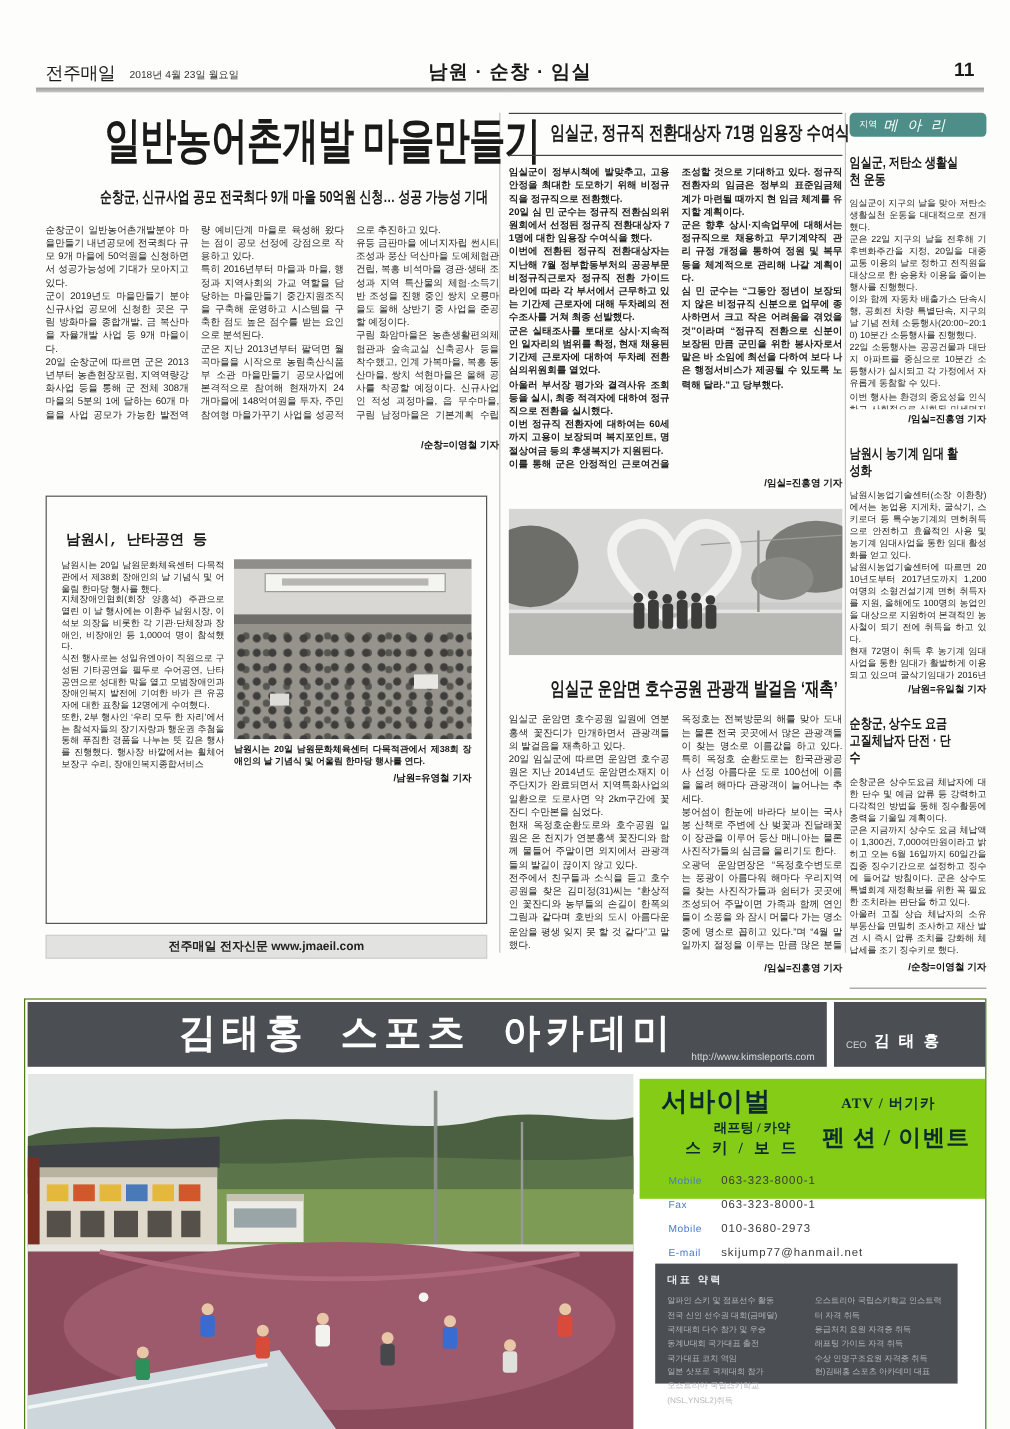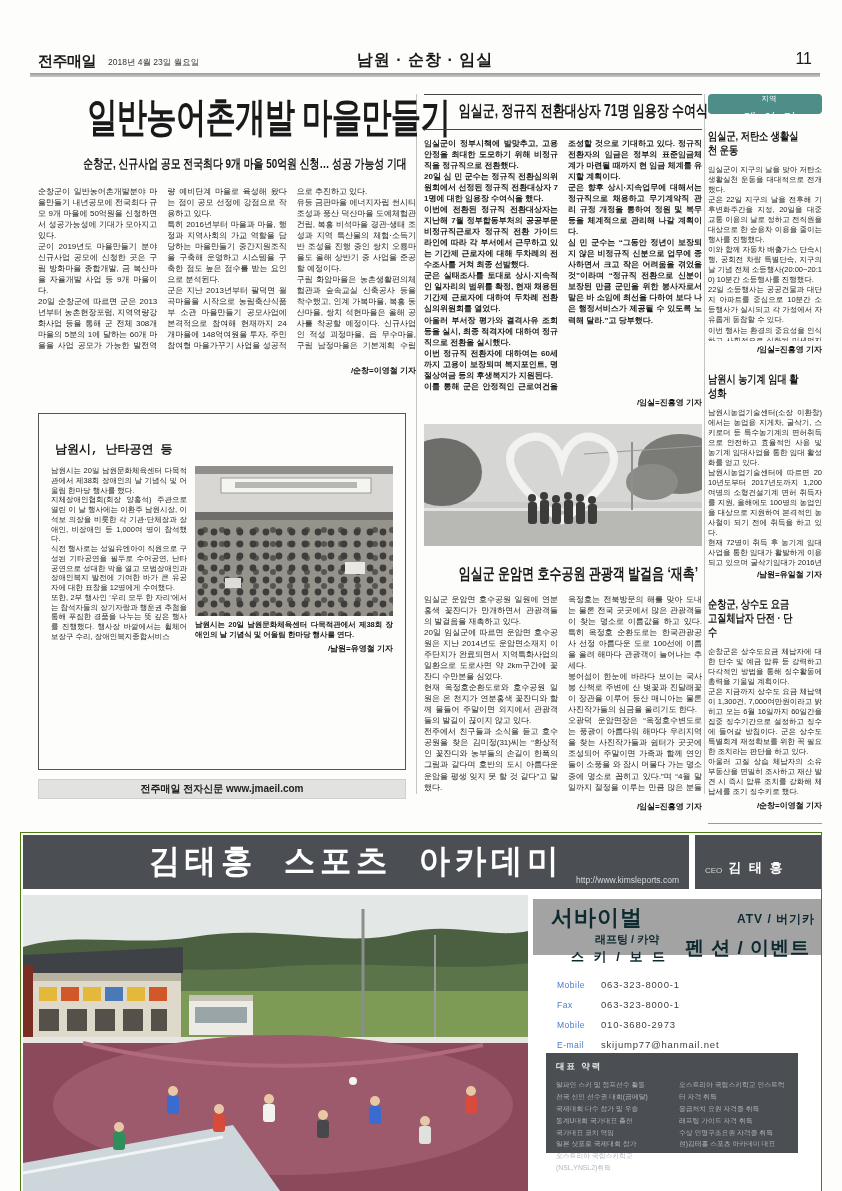--- a/index.html
+++ b/index.html
@@ -1,24 +1,24 @@
 <!DOCTYPE html>
 <html><head>
 <meta charset="utf-8">
 <style>
   * { margin:0; padding:0; box-sizing:border-box; }
   body { background:#e9e9e9; font-family:"Liberation Sans", sans-serif; }
   .page { position:relative; width:842px; height:1191px; margin:0 auto; background:#fdfdfc; color:#1a1a1a; overflow:hidden; }
 
   
   .hdr { position:absolute; left:38px; right:30px; top:50px; height:22px; }
-  .hdr .masthead { position:absolute; left:0; top:2px; font-size:15px; font-weight:700; letter-spacing:-.5px; }
+  .hdr .masthead { position:absolute; left:0; top:2px; font-size:15px; font-weight:400; letter-spacing:-.5px; }
   .hdr .pdate { position:absolute; left:70px; top:7px; font-size:8.5px; color:#333; }
   .hdr .psection { position:absolute; left:0; right:0; text-align:center; top:0; font-size:16px; font-weight:900; letter-spacing:1px; }
-  .hdr .pnum { position:absolute; right:0; top:0; font-size:16px; font-weight:400; }
+  .hdr .pnum { position:absolute; right:0; top:0; font-size:16px; font-weight:700; }
   .hdr-rule { position:absolute; left:30px; right:22px; top:73px; height:4px; background:linear-gradient(#9a9a9a,#c9c9c9); }
 
   
   .nowrap { white-space:nowrap; }
   .body-txt { font-size:8px; line-height:1.38; text-align:justify; word-break:break-all; white-space:pre-line; color:#222; overflow:hidden; column-fill:auto; }
   .rep { font-size:8px; font-weight:700; text-align:right; color:#111; margin-top:3px; }
   .thin-rule { border-top:1px solid #444; }
 
   
   .a1 { position:absolute; left:38px; top:90px; width:378px; }
@@ -35,21 +35,21 @@
   .heart-photo { position:absolute; left:424px; top:424px; width:278px; height:122px; }
   .heart-photo svg { display:block; }
 
   
   .a4 { position:absolute; left:424px; top:564px; width:278px; }
   .a4 .head { font-size:16px; font-weight:900; transform:scale(.75,1); }
   .a4 .body-txt { margin-top:9px; height:204px; column-count:2; column-gap:10px; }
 
   
   .rail { position:absolute; left:708px; top:94px; width:114px; }
-  .rail-bar { height:20px; background:#4d8f88; border-radius:4px; color:#fff; display:flex; align-items:center; padding-left:8px; gap:5px;flex-direction:column; }
+  .rail-bar { height:20px; background:#4d8f88; border-radius:4px; color:#fff; display:flex; align-items:center; padding-left:8px; gap:5px; }
   .rail-bar .sm { font-size:7.5px; }
   .rail-bar .lg { font-family:"DejaVu Serif", serif; font-style:italic; font-size:12px; letter-spacing:2px; }
   .rail-head { margin-top:15px; font-size:11.5px; font-weight:900; white-space:pre-line; line-height:1.25; transform:scale(.8,1); transform-origin:left top; }
   .rail .body-txt { font-size:7.5px; line-height:1.34; margin-top:7px; }
   .rail .b1 { max-height:176px; }
   .rail .b2 { max-height:158px; }
   .rail .b3 { max-height:150px; }
   .rail-endrule { margin-top:12px; border-top:1px solid #999; }
 
   
@@ -74,25 +74,25 @@
 
   
   .ad { position:absolute; left:20px; top:832px; width:802px; height:364px; border:1px solid #4d7c0f; background:#fff; }
   .ad-banner { position:absolute; left:2px; top:2px; width:666px; height:54px; background:#4b4e53; }
   .ad-banner .t { position:absolute; left:0; right:0; top:4px; text-align:center; color:#fff; font-size:33px; font-weight:900; letter-spacing:5px; word-spacing:14px; transform:scale(.95,1); }
   .ad-banner .u { position:absolute; right:10px; bottom:4px; color:#d9dadb; font-size:8.5px; }
   .ad-ceo { position:absolute; left:674px; top:2px; width:126px; height:54px; background:#4b4e53; color:#fff; display:flex; align-items:flex-end; padding:0 0 12px 10px; gap:6px; }
   .ad-ceo .lbl { font-size:8px; color:#d5d6d8; padding-bottom:2px; }
   .ad-ceo .nm { font-size:13px; font-weight:800; letter-spacing:2px; }
   .ad-photo { position:absolute; left:2px; top:62px; width:505px; height:300px; }
-  .svc { position:absolute; left:512px; top:66px; width:288px; height:56px; background:#a3a3a3; color:#0d2a30; }
+  .svc { position:absolute; left:512px; top:66px; width:288px; height:100px; background:#84cc16; color:#0d2a30;font-family:Liberation Serif, serif; }
   .svc .s1 { position:absolute; left:18px; top:4px; font-size:22px; font-weight:900; letter-spacing:1px; }
   .svc .s2 { position:absolute; left:62px; top:33px; font-size:11px; font-weight:800; }
   .svc .s3 { position:absolute; left:38px; top:49px; font-size:13px; font-weight:800; letter-spacing:3px; }
-  .svc .r1 { position:absolute; left:168px; top:12px; font-size:12px; font-weight:900; letter-spacing:1px;margin-left:36px; }
+  .svc .r1 { position:absolute; left:168px; top:12px; font-size:12px; font-weight:900; letter-spacing:1px; }
   .svc .r2 { position:absolute; left:152px; top:36px; font-size:19px; font-weight:900; letter-spacing:1px; }
   .contacts { position:absolute; left:536px; top:146px; width:264px; }
   .c-line { display:flex; gap:10px; margin-bottom:9px; align-items:baseline; }
   .c-line .lab { color:#4a7ac8; font-size:8.5px; min-width:34px; letter-spacing:.5px; }
   .c-line .val { color:#3a3a3a; font-size:9.5px; letter-spacing:.8px; }
   .c-line.addr .lab { min-width:14px; }
   .c-line.addr .val { font-weight:800; color:#222; font-size:10px; letter-spacing:.2px; }
   .profile { position:absolute; left:525px; top:220px; width:252px; height:100px; background:#4b4e53; padding:8px 10px; }
   .profile .pt { color:#e9eaeb; font-size:8.5px; font-weight:800; letter-spacing:2px; margin-bottom:6px; }
   .pcols { display:flex; gap:12px; }

